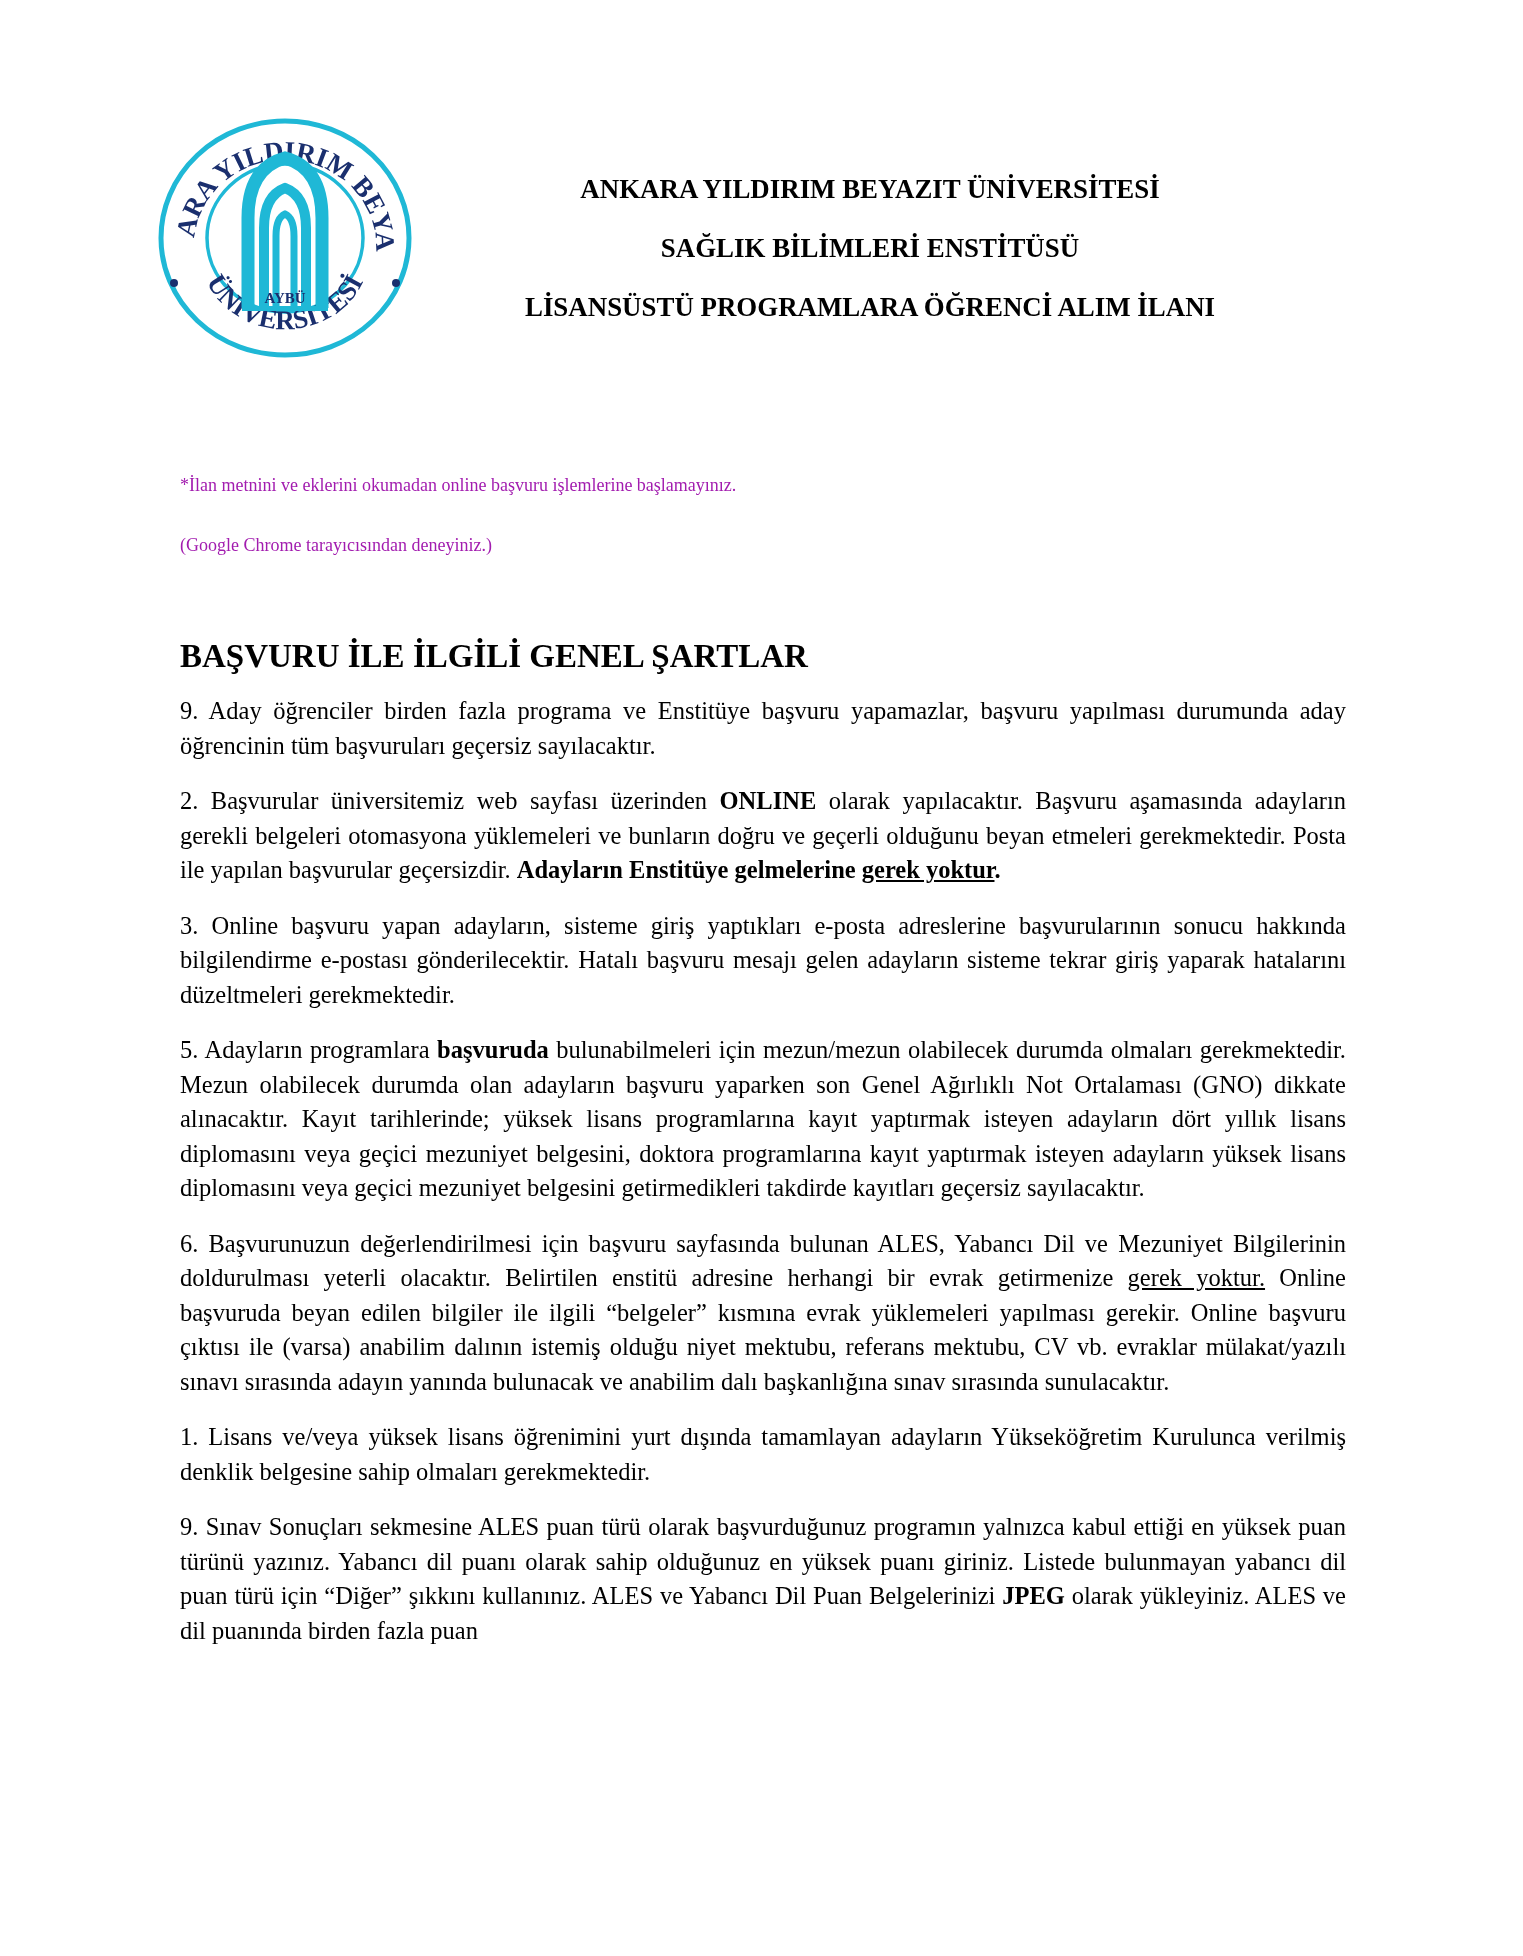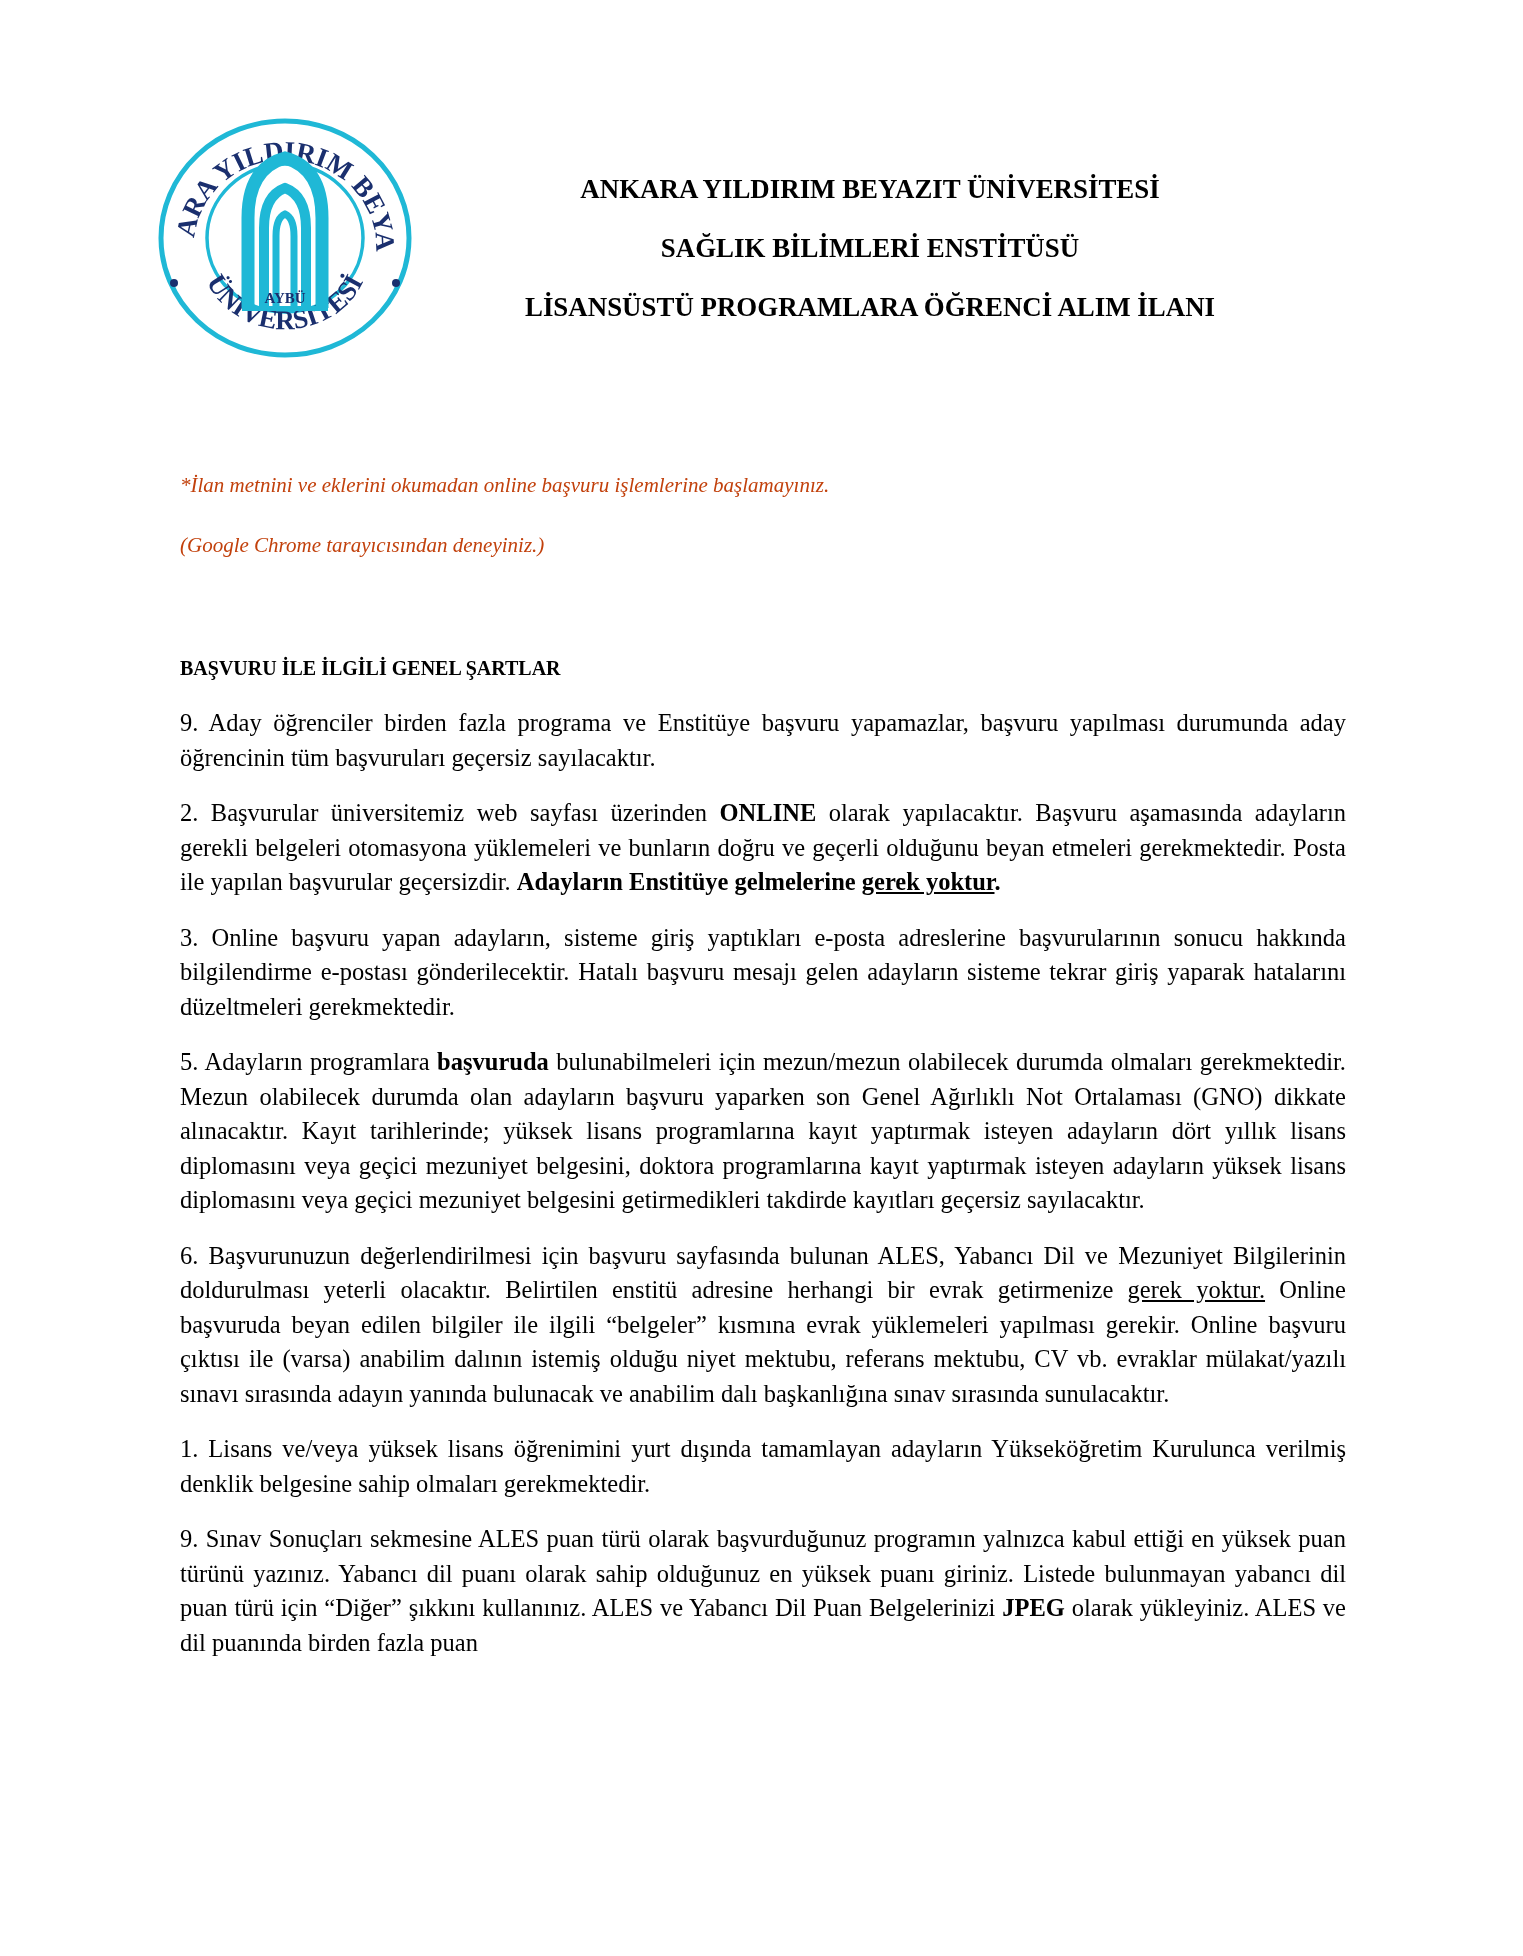--- a/index.html
+++ b/index.html
@@ -7,25 +7,25 @@
     width: 1523px; height: 1956px; overflow: hidden; position: relative;
     font-family: "Liberation Serif", "DejaVu Serif", serif;
     color: #000000;
   }
   .logo { position: absolute; left: 158px; top: 118px; width: 254px; height: 240px; }
   .title-block { position: absolute; left: 420px; top: 172px; width: 900px; text-align: center; }
   .title-line {
     font-weight: bold; font-size: 28px; line-height: 34px; margin: 0 0 25px 0;
     letter-spacing: 0px; display: block; transform: scaleX(0.96); transform-origin: center;
   }
-  .warning { position: absolute; left: 180px; width: 1170px; color: #c2410c; font-size: 21px; line-height: 34px; font-style: italic; }
+  .warning { position: absolute; left: 180px; width: 1170px; color: #a21caf; font-size: 18px; line-height: 34px; }
   .warn1 { top: 468px; }
   .warn2 { top: 528px; }
   .content { position: absolute; left: 180px; top: 640px; width: 1166px; }
-  .section-heading { font-weight: bold; font-size: 20px; line-height: 32px; margin: 12px 0 22px 0; }
+  .section-heading { font-weight: bold; font-size: 33px; line-height: 32px; margin: 0 0 22px 0; }
   .para { font-size: 24.5px; line-height: 34.5px; text-align: justify; margin: 0 0 21px 0; }
   .para.large { font-size: 28px; line-height: 38px; }
 </style>
 </head>
 <body>
 
 <div class="logo">
   <svg width="254" height="240" viewBox="0 0 254 240">
     <defs>
       <path id="arcTop" d="M 36 128 A 91 86 0 0 1 218 128"></path>

